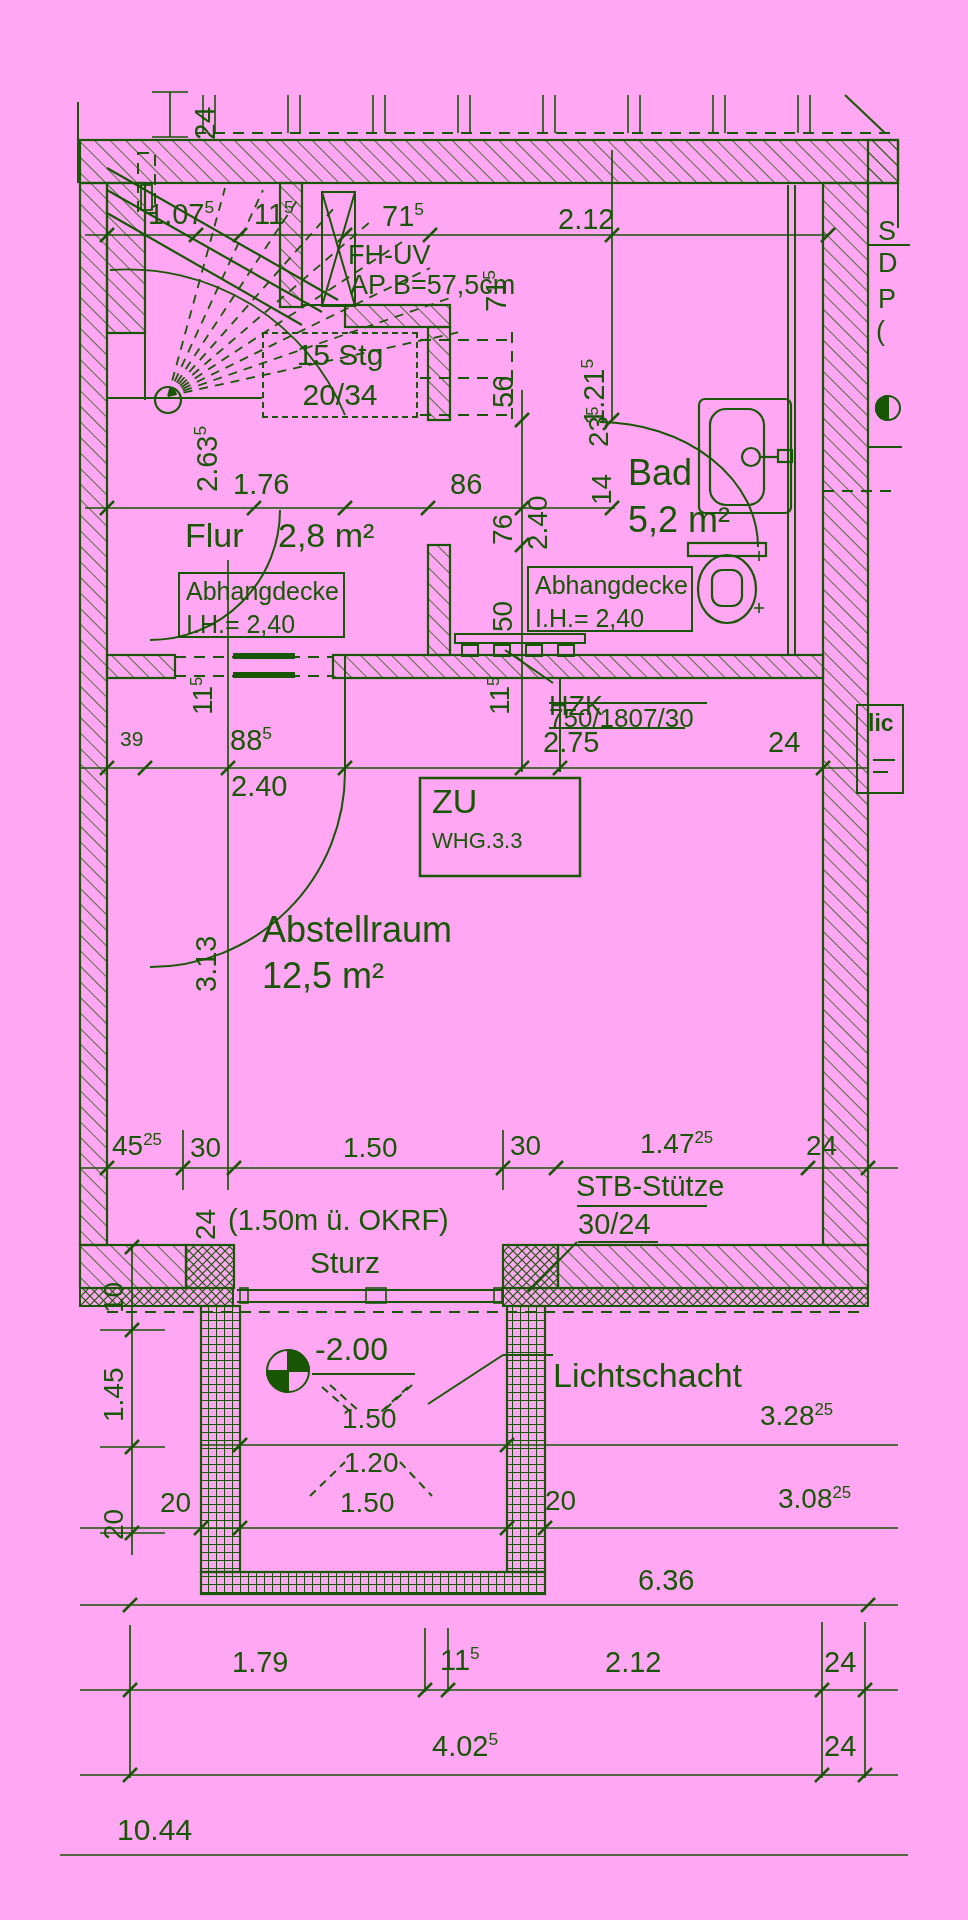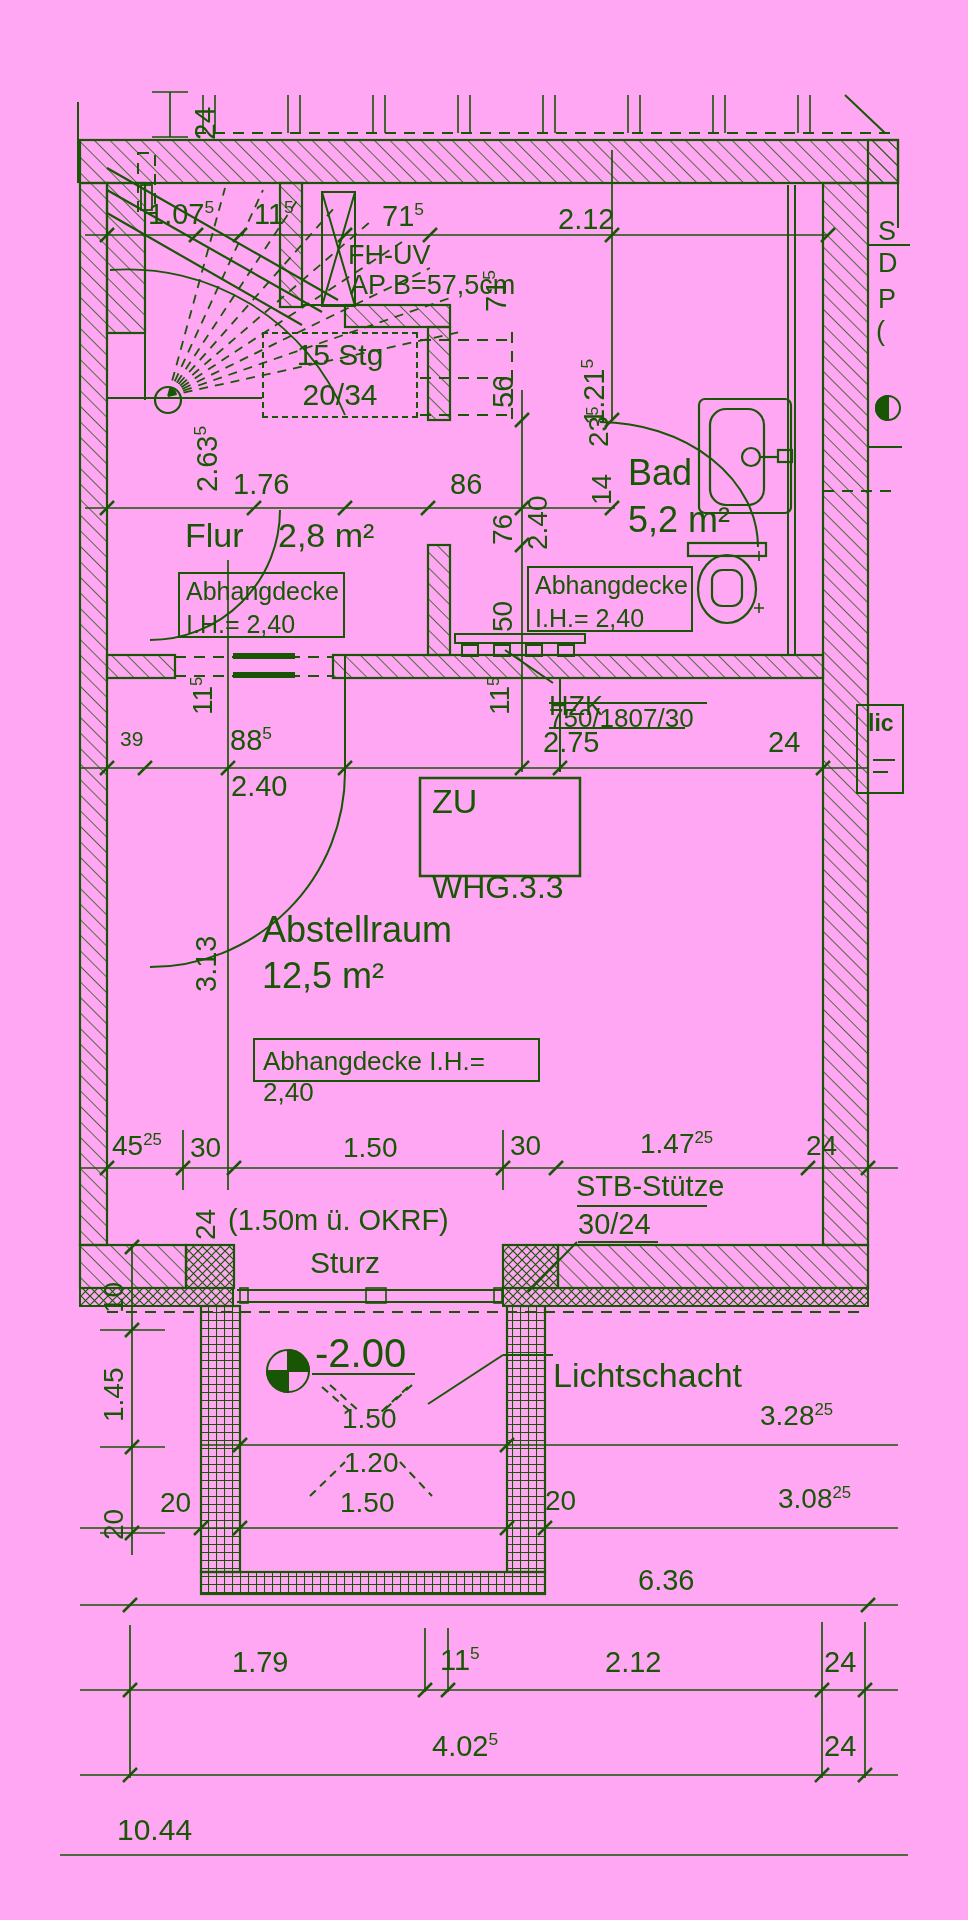--- a/index.html
+++ b/index.html
@@ -230,51 +230,48 @@
 <span class="L" style="left:549px;top:693px;font-size:27px;">HZK</span>
 <span class="L" style="left:549px;top:705px;font-size:26px;">750/1807/30</span>
 
 <span class="L dim" style="left:120px;top:728px;font-size:21px;">39</span>
 <span class="L dim" style="left:230px;top:726px;font-size:29px;">88<sup>5</sup></span>
 <span class="L dim" style="left:543px;top:728px;font-size:29px;">2.75</span>
 <span class="L dim" style="left:768px;top:728px;font-size:29px;">24</span>
 <span class="L dim" style="left:231px;top:772px;font-size:29px;">2.40</span>
 
 <span class="L" style="left:432px;top:784px;font-size:34px;">ZU</span>
-<span class="L" style="left:432px;top:830px;font-size:32px;margin-top:41px;">WHG.3.3</span>
+<span class="L" style="left:432px;top:830px;font-size:22px;">WHG.3.3</span>
 
 <span class="L" style="left:878px;top:218px;font-size:27px;">S</span>
 <span class="L" style="left:878px;top:250px;font-size:27px;">D</span>
 <span class="L" style="left:878px;top:286px;font-size:27px;">P</span>
 <span class="L" style="left:876px;top:318px;font-size:27px;">(</span>
 <span class="L" style="left:868px;top:712px;font-size:23px;font-weight:700;">lic</span>
 
 <span class="L" style="left:262px;top:912px;font-size:36px;">Abstellraum</span>
 <span class="L" style="left:262px;top:958px;font-size:36px;">12,5 m²</span>
 <span class="L v dim" style="left:192px;top:992px;font-size:29px;">3.13</span>
 
-<div class="box" style="left:253px;top:1038px;width:287px;height:44px;font-size:26px;padding:6px 8px;">
-  <div>Abhangdecke I.H.= 2,40</div>
-</div>
 
 <span class="L dim" style="left:112px;top:1132px;font-size:28px;">45<sup>25</sup></span>
 <span class="L dim" style="left:190px;top:1134px;font-size:28px;">30</span>
 <span class="L dim" style="left:343px;top:1134px;font-size:28px;">1.50</span>
 <span class="L dim" style="left:510px;top:1132px;font-size:28px;">30</span>
 <span class="L dim" style="left:640px;top:1130px;font-size:28px;">1.47<sup>25</sup></span>
 <span class="L dim" style="left:806px;top:1132px;font-size:28px;">24</span>
 <span class="L v dim" style="left:192px;top:1240px;font-size:28px;">24</span>
 
 <span class="L" style="left:228px;top:1206px;font-size:29px;">(1.50m ü. OKRF)</span>
 <span class="L" style="left:576px;top:1172px;font-size:29px;">STB-Stütze</span>
 <span class="L" style="left:578px;top:1210px;font-size:29px;">30/24</span>
 <span class="L" style="left:310px;top:1248px;font-size:30px;">Sturz</span>
 <span class="L v dim" style="left:100px;top:1313px;font-size:28px;">10</span>
 
-<span class="L" style="left:315px;top:1333px;font-size:40px;">-2.00</span>
+<span class="L" style="left:315px;top:1333px;font-size:32px;">-2.00</span>
 <span class="L" style="left:553px;top:1318px;font-size:34px;margin-top:40px;">Lichtschacht</span>
 <span class="L dim" style="left:342px;top:1405px;font-size:28px;">1.50</span>
 <span class="L dim" style="left:344px;top:1449px;font-size:28px;">1.20</span>
 <span class="L dim" style="left:340px;top:1489px;font-size:28px;">1.50</span>
 <span class="L dim" style="left:160px;top:1489px;font-size:28px;">20</span>
 <span class="L dim" style="left:545px;top:1487px;font-size:28px;">20</span>
 <span class="L dim" style="left:760px;top:1402px;font-size:28px;">3.28<sup>25</sup></span>
 <span class="L dim" style="left:778px;top:1485px;font-size:28px;">3.08<sup>25</sup></span>
 <span class="L v dim" style="left:100px;top:1422px;font-size:28px;">1.45</span>
 <span class="L v dim" style="left:100px;top:1540px;font-size:28px;">20</span>

